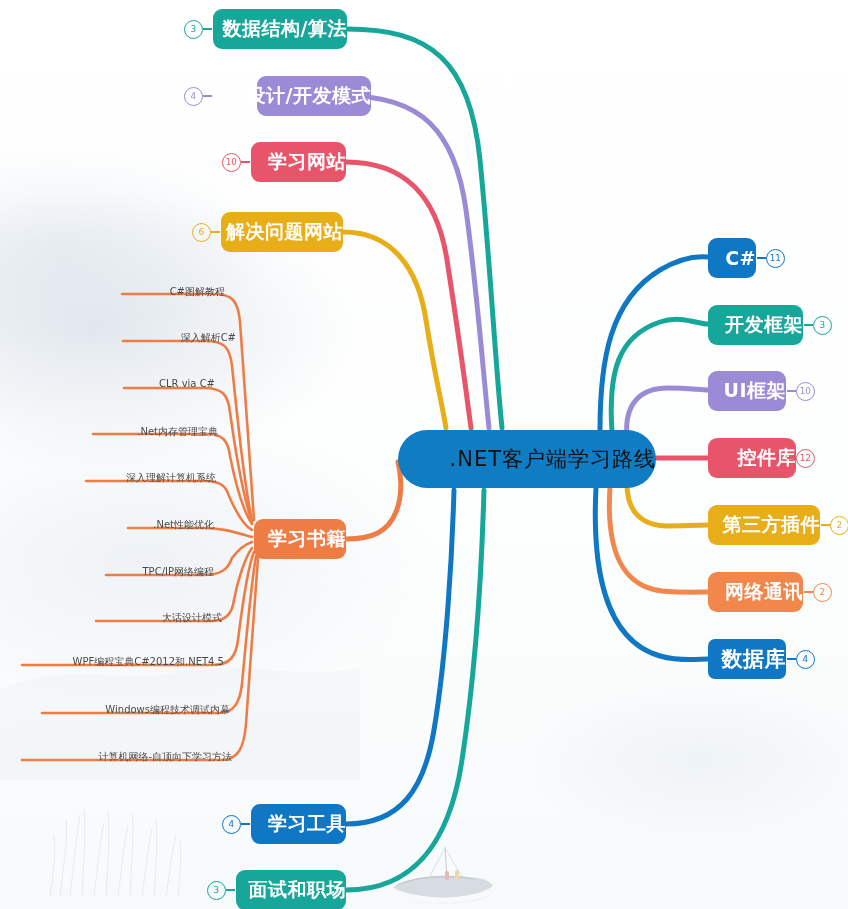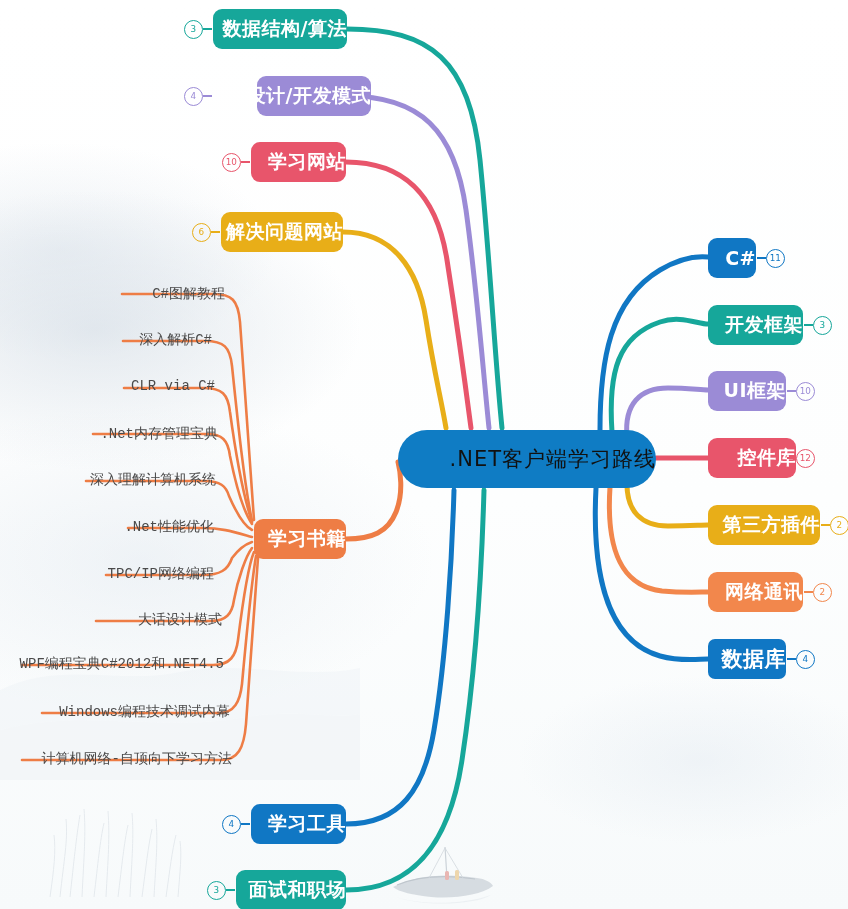--- a/index.html
+++ b/index.html
@@ -57,24 +57,23 @@
     background:transparent;
     box-sizing:border-box;
     font-family:"DejaVu Sans","Liberation Sans",sans-serif;
   }
   .badge .bn{transform:scale(.88);display:block;}
   .badge-stem{position:absolute;height:1.6px;}
 
   .book{
     position:absolute;
     color:#4a4a4a;
-    font-size:14px;
+    font-size:10px;
     white-space:nowrap;
     text-align:right;
-    font-family:Liberation Mono, monospace;
   }
   #watermark{
     position:absolute;
     right:14px;bottom:12px;
     color:#c9cdd2;
     font-size:16px;
     letter-spacing:.5px;
     font-family:"DejaVu Sans","Liberation Sans",sans-serif;
   }
 </style>
@@ -258,21 +257,21 @@
       <div class="badge" style="color: rgb(16, 119, 196); top: 649.5px; left: 796px;">
         <span class="bn">4</span>
       </div>
       <div class="node center" style="left: 398px; top: 430px; width: 258px; height: 58px; background: rgb(15, 124, 196); font-size: 21px; color: rgb(17, 17, 17);">
         <span>.NET客户端学习路线</span>
       </div>
     </div>
 
   <div id="books-layer">
       <div class="book" style="right: 623px; left: auto; top: 285px; width: auto; transform: translateX(0px);">C#图解教程</div>
-      <div class="book" style="right: 636px; left: auto; top: 331px; width: auto; transform: translateX(0px); text-align: center;">深入解析C#</div>
+      <div class="book" style="right: 612px; left: auto; top: 331px; width: auto; transform: translateX(0px); text-align: center;">深入解析C#</div>
       <div class="book" style="right: 633px; left: auto; top: 378px; width: auto; transform: translateX(0px);">CLR via C#</div>
       <div class="book" style="right: 630px; left: auto; top: 425px; width: auto; transform: translateX(0px);">.Net内存管理宝典</div>
       <div class="book" style="right: 632px; left: auto; top: 471px; width: auto; transform: translateX(0px);">深入理解计算机系统</div>
       <div class="book" style="right: 634px; left: auto; top: 518px; width: auto; transform: translateX(0px);">.Net性能优化</div>
       <div class="book" style="right: 634px; left: auto; top: 565px; width: auto; transform: translateX(0px);">TPC/IP网络编程</div>
       <div class="book" style="right: 626px; left: auto; top: 611px; width: auto; transform: translateX(0px);">大话设计模式</div>
       <div class="book" style="right: 624px; left: auto; top: 655px; width: auto; transform: translateX(0px);">WPF编程宝典C#2012和.NET4.5</div>
       <div class="book" style="right: 618px; left: auto; top: 703px; width: auto; transform: translateX(0px);">Windows编程技术调试内幕</div>
       <div class="book" style="right: 616px; left: auto; top: 750px; width: auto; transform: translateX(0px);">计算机网络-自顶向下学习方法</div>
     </div>

